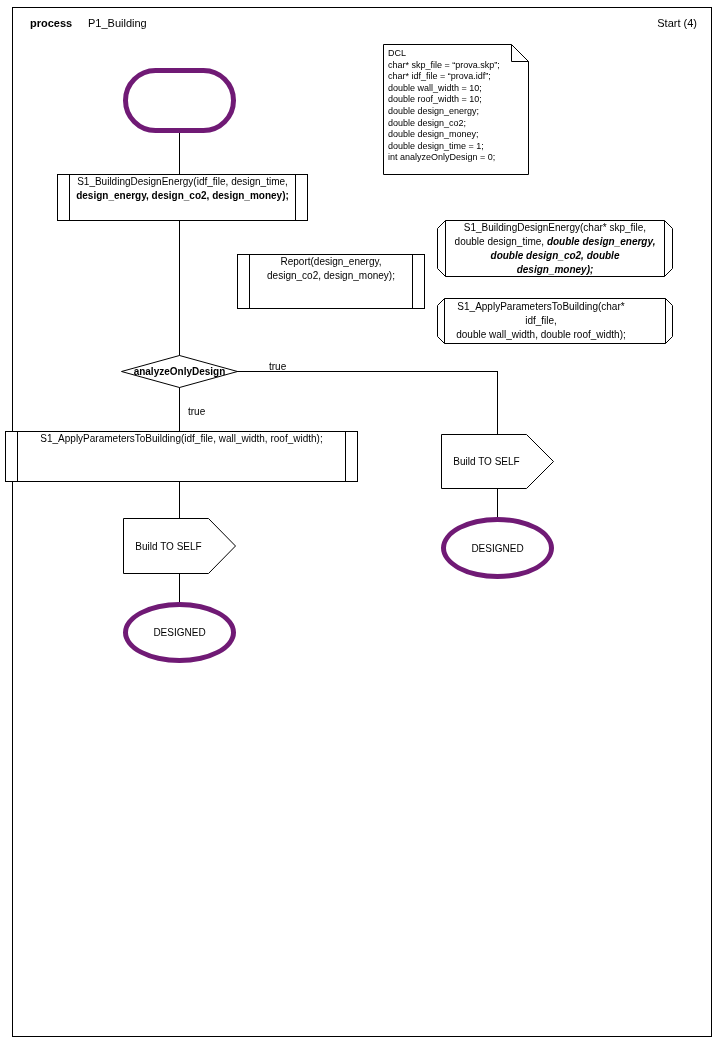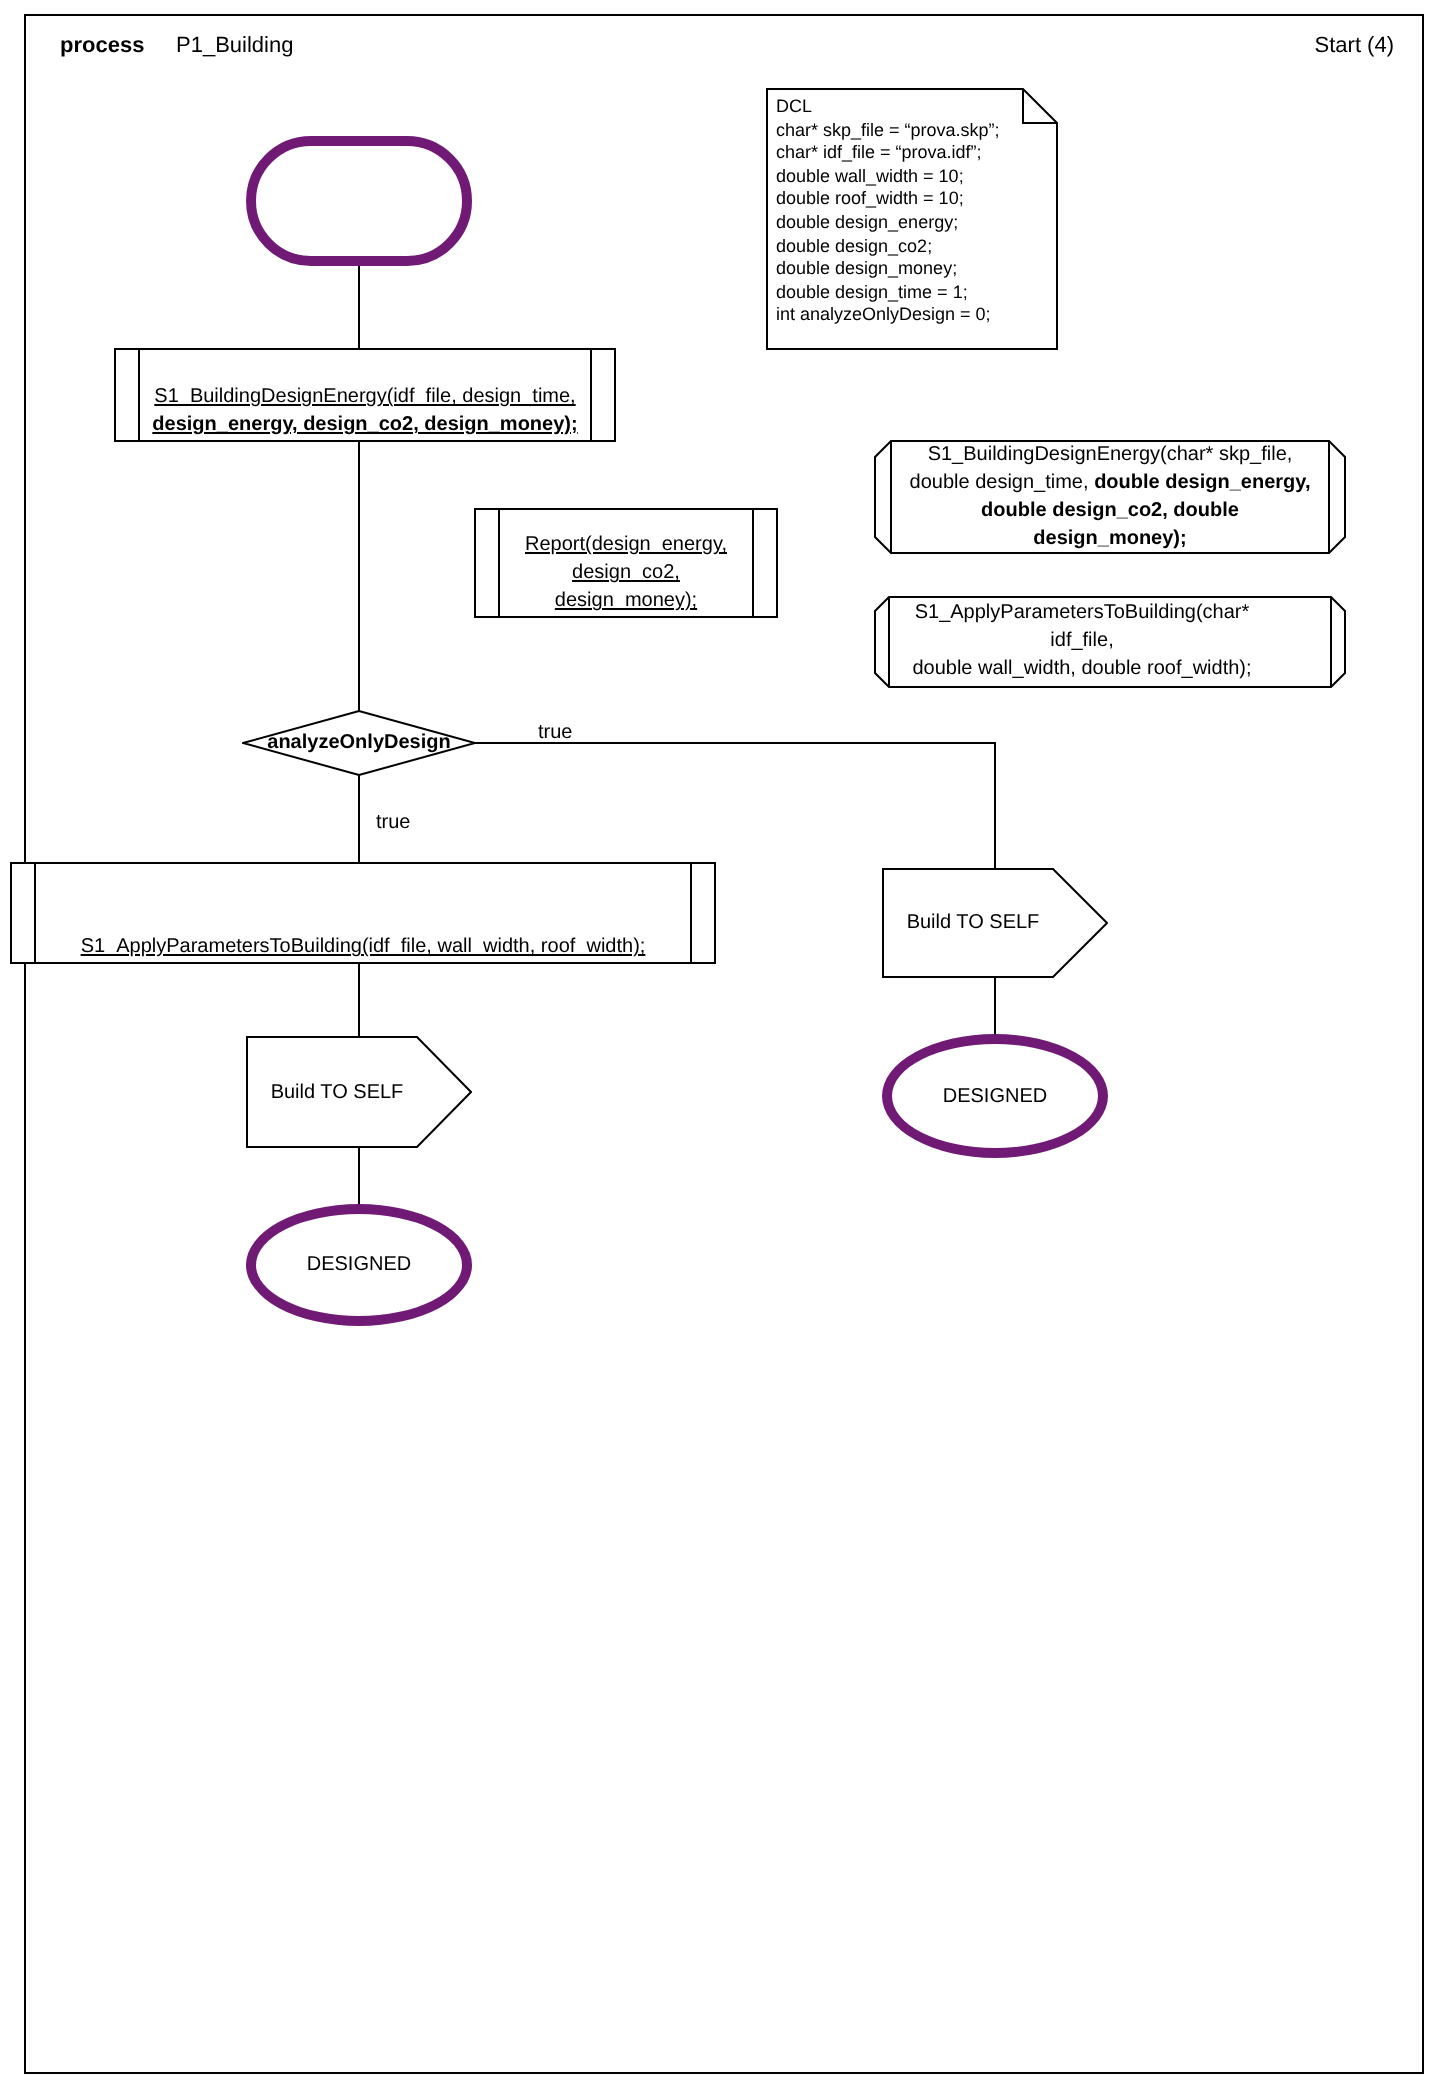--- a/index.html
+++ b/index.html
@@ -84,27 +84,26 @@
   }
   .terminator.stadium {
     border-radius: 34px;
   }
 
   
   .subroutine {
     border: 1px solid #000000;
     background: #ffffff;
     display: flex;
-    align-items: flex-end;
+    align-items: flex-start;
     justify-content: center;
     font-size: 10px;
     line-height: 14px;
     text-align: center;
     padding: 0 18px;
-    text-decoration: underline;
   }
   .subroutine::before,
   .subroutine::after {
     content: "";
     position: absolute;
     top: 0;
     bottom: 0;
     width: 0;
     border-left: 1px solid #000000;
   }
@@ -148,21 +147,21 @@
     font-size: 10px;
     line-height: 14px;
     text-align: center;
     display: flex;
     flex-direction: column;
     justify-content: center;
     height: 100%;
     box-sizing: border-box;
     padding: 0 16px;
   }
-  .sigbox .b { font-weight: bold; }
+  .sigbox .b { font-weight: bold; font-style: italic; }
 
   
   .diamond {
     position: absolute;
   }
   .diamond svg { position: absolute; left: 0; top: 0; }
   .diamond .dia-text {
     position: relative;
     z-index: 2;
     height: 100%;
@@ -251,21 +250,21 @@
       <path d="M8.5,0.5 L8.5,56.5" fill="none" stroke="#000000" stroke-width="1"></path>
       <path d="M227.5,0.5 L227.5,56.5" fill="none" stroke="#000000" stroke-width="1"></path>
     </svg>
     <div class="sig-text">
       <div>S1_BuildingDesignEnergy(char* skp_file,</div>
       <div><span>double design_time, </span><span class="b">double design_energy,</span></div>
       <div class="b">double design_co2, double design_money);</div>
     </div>
   </div>
 
-  <div class="node subroutine" style="left:237px; top:254px; width:152px; height:55px;">
+  <div class="node subroutine" style="left:237px; top:254px; width:188px; height:55px;">
     <span class="txt"><span>Report(design_energy,</span><br><span>design_co2, design_money);</span></span>
   </div>
 
   <div class="sigbox" style="left:437px; top:298px; width:208px; height:46px;">
     <svg width="236" height="46" viewBox="0 0 236 46">
       <path d="M0.5,7.5 L7.5,0.5 L228.5,0.5 L235.5,7.5 L235.5,38.5 L228.5,45.5 L7.5,45.5 L0.5,38.5 Z" fill="#ffffff" stroke="#000000" stroke-width="1"></path>
       <path d="M7.5,0.5 L7.5,45.5" fill="none" stroke="#000000" stroke-width="1"></path>
       <path d="M228.5,0.5 L228.5,45.5" fill="none" stroke="#000000" stroke-width="1"></path>
     </svg>
     <div class="sig-text">

